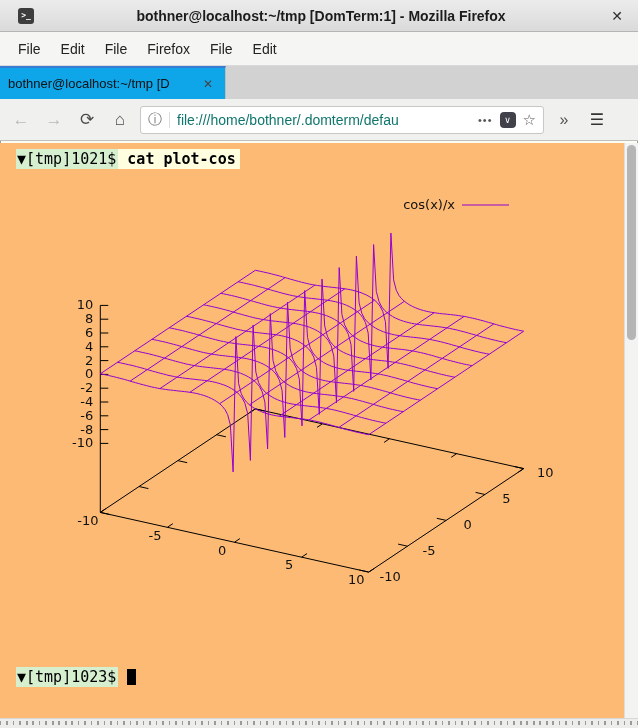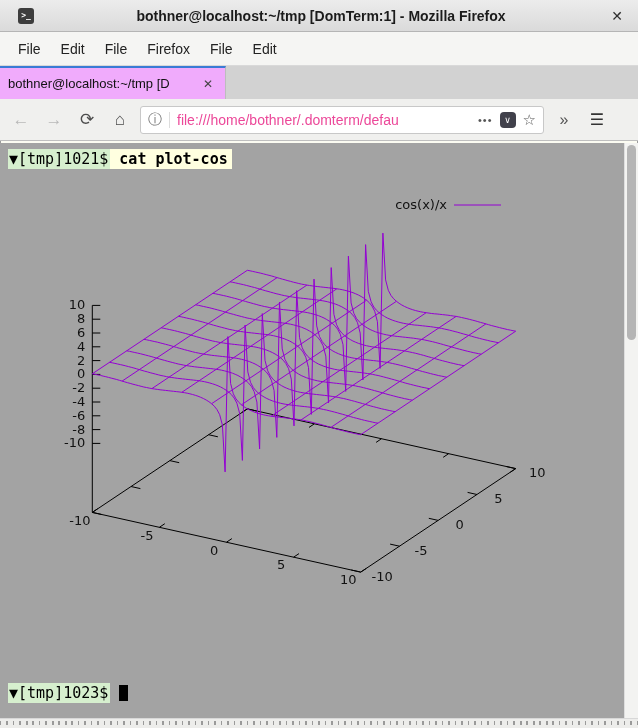--- a/index.html
+++ b/index.html
@@ -32,21 +32,21 @@
   }
   
   .menubar {
     height:34px; background:#f5f5f3; border-bottom:1px solid #d9d9d9;
     display:flex; align-items:center; padding-left:8px;
   }
   .menuitem { padding:4px 10px; font-size:14px; color:#222; }
   
   .tabbar { height:33px; background:#d2d2d2; display:flex; align-items:stretch; }
   .tab {
-    width:226px; background:#f0abfc; border-top:2px solid #3a7bd5;
+    width:226px; background:#0ea5e9; border-top:2px solid #3a7bd5;
     border-right:1px solid #bdbdbd;
     display:flex; align-items:center; padding:0 8px; gap:6px;
   }
   .tabtitle {
     flex:1; font-size:13px; color:#111; white-space:nowrap; overflow:hidden;
   }
   .tabclose { font-size:12px; color:#444; padding:2px 4px; }
   
   .navbar {
     height:42px; background:#f0f0ee; border-bottom:1px solid #bfbfbf;
@@ -57,34 +57,34 @@
     font-size:17px; color:#4c4c4c; flex:none;
   }
   .navbtn.disabled { color:#b8b8b8; }
   .urlbar {
     width:404px; height:28px; background:#ffffff; border:1px solid #c8c8c8;
     border-radius:3px; display:flex; align-items:center; padding:0 7px; gap:7px; flex:none;
   }
   .infoicon { font-size:14px; color:#757575; flex:none; }
   .urlsep { width:1px; height:16px; background:#ddd; flex:none; }
   .urltext {
-    flex:1; font-size:14px; color:#ec4899; white-space:nowrap; overflow:hidden;
+    flex:1; font-size:14px; color:#0f766e; white-space:nowrap; overflow:hidden;
   }
   .dots { font-size:11px; letter-spacing:1px; color:#555; flex:none; }
   .pocket {
     width:16px; height:16px; background:#41414b; border-radius:4px; color:#fff;
     font-size:9px; display:flex; align-items:center; justify-content:center; flex:none;
   }
   .star { font-size:15px; color:#5a5a5a; flex:none; }
   .chev { font-size:16px; color:#555; }
   .hamburger { font-size:16px; color:#333; }
   
   .content {
     position:absolute; top:143px; left:0; right:0; bottom:0;
-    background:#a3a3a3; overflow:hidden; padding:7px 18px 0 8px;
+    background:#fdba74; overflow:hidden; padding:7px 18px 0 16px;
   }
   .tline {
     font:15px/19px "DejaVu Sans Mono", monospace; color:#000;
     height:19px; white-space:pre;
   }
   .prompt-marker { background:#d6efce; padding:1px 0 1px 1px; }
   .prompt { background:#d6efce; padding:1px 2px 1px 0; }
   .cmd { background:#ffffe0; font-weight:bold; padding:1px 4px 1px 9px; }
   .cursor {
     display:inline-block; width:9px; height:16px; background:#000;
@@ -230,21 +230,21 @@
         <polyline points="237.4,235.8 392.4,132.3" stroke="#9400d3"></polyline>
         <polyline points="267.2,247.2 422.2,143.7" stroke="#9400d3"></polyline>
         <polyline points="297.1,250.9 452.1,147.4" stroke="#9400d3"></polyline>
         <polyline points="326.9,258.4 481.9,154.9" stroke="#9400d3"></polyline>
         <polyline points="356.7,265.7 511.7,162.2" stroke="#9400d3"></polyline>
         <text x="443" y="40" class="ptxt" text-anchor="end">cos(x)/x</text>
         <polyline points="450.0,36.0 497.0,36.0" stroke="#9400d3"></polyline>
       </svg>
   </div>
 
-  <div class="tline" style="margin-top:66px;"><span class="prompt-marker">▼</span><span class="prompt">[tmp]1023$</span><span class="cursor"></span></div>
+  <div class="tline" style="margin-top:50px;"><span class="prompt-marker">▼</span><span class="prompt">[tmp]1023$</span><span class="cursor"></span></div>
 </div>
 
 <div class="vscroll">
   <div class="vthumb"></div>
 </div>
 <div class="hscroll">
   <div class="hthumb"></div>
 </div>
 
 </body></html>

